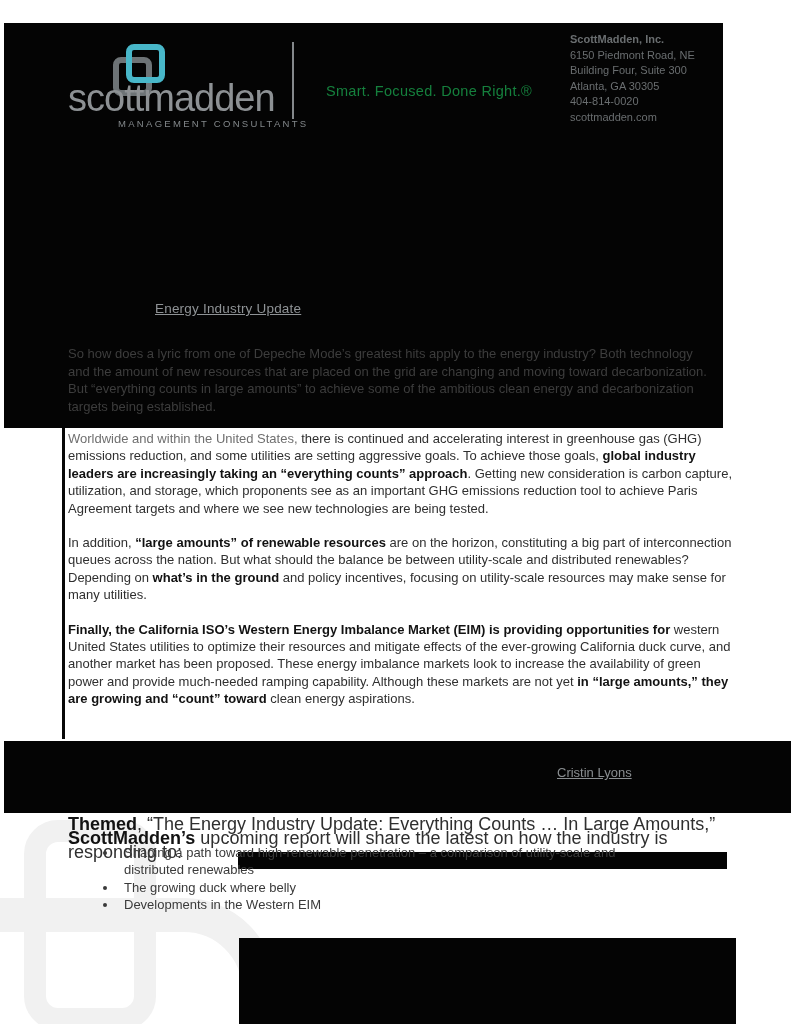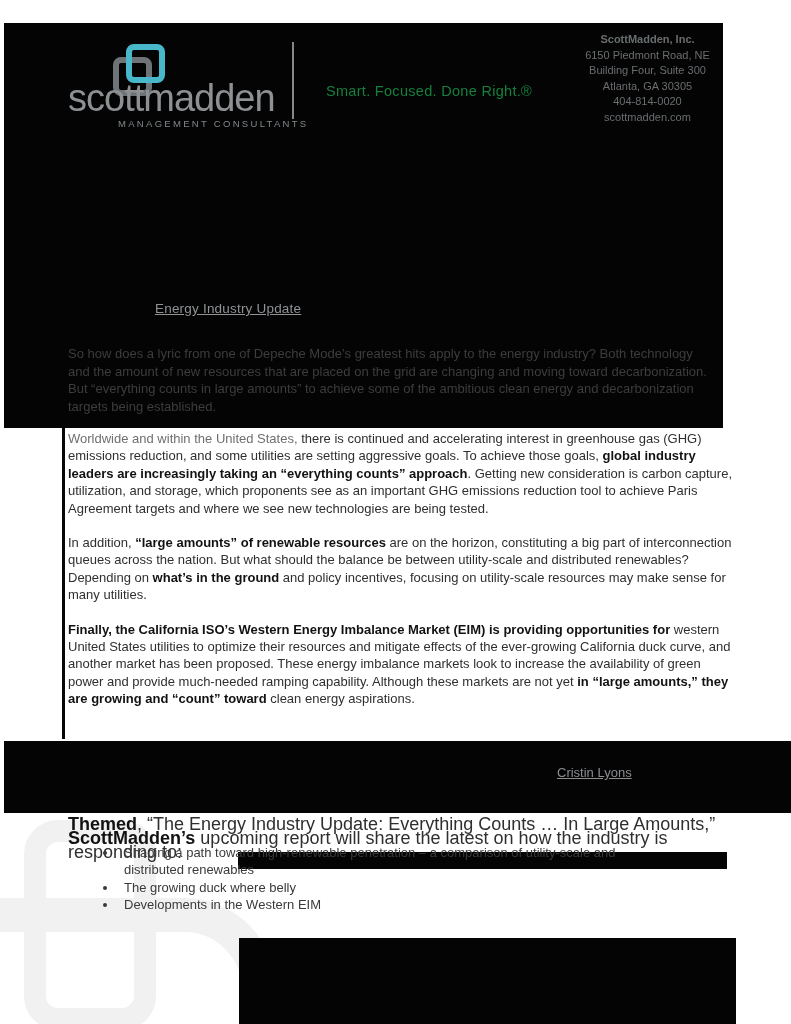--- a/index.html
+++ b/index.html
@@ -29,21 +29,21 @@
   .logo-wordmark{position:absolute;left:2px;top:46px;font-size:38px;line-height:1;
     letter-spacing:-1px;color:#8d9194;}
   .logo-subtext{position:absolute;left:52px;top:85px;font-size:9.5px;
     letter-spacing:2.3px;color:#83888b;white-space:nowrap;}
 
   .header-divider{left:288px;top:19px;width:2px;height:77px;background:#84888b;}
 
   .slogan{left:322px;top:60px;font-size:14.5px;font-weight:normal;
     color:#15803d;letter-spacing:0.3px;white-space:nowrap;}
 
-  .address{left:566px;top:9px;width:155px;font-size:11px;line-height:15.6px;color:#6a6e70;text-align:center;}
+  .address{left:566px;top:9px;width:155px;font-size:11px;line-height:15.6px;color:#6a6e70;}
   .address .line0{font-weight:bold;}
 
   .doc-heading{left:151px;top:278px;font-size:13.5px;color:#8f9396;
     text-decoration:underline;letter-spacing:0.2px;}
 
   .intro{left:64px;top:322px;width:642px;font-size:13px;line-height:17.6px;color:#3d3d3d;}
 
   
   .body-rule{left:62px;top:428px;width:3px;height:311px;background:#070707;}
   .body-copy{left:68px;top:430px;width:668px;font-size:13px;line-height:17.4px;color:#2f2f2f;}

